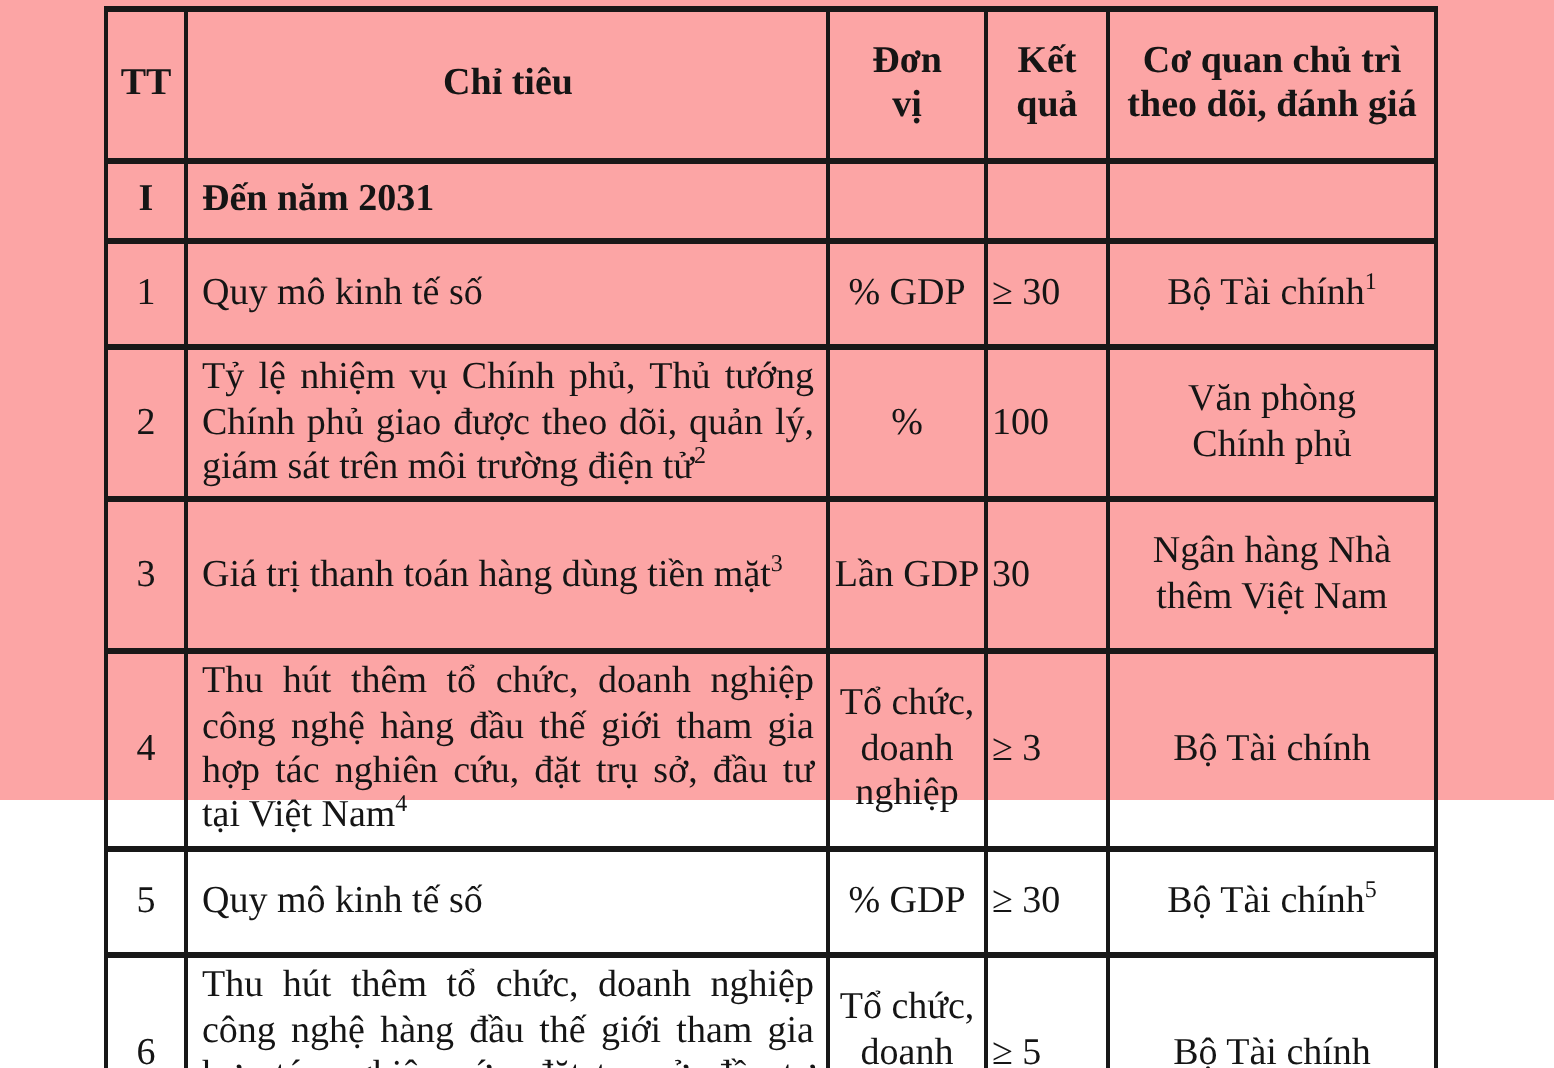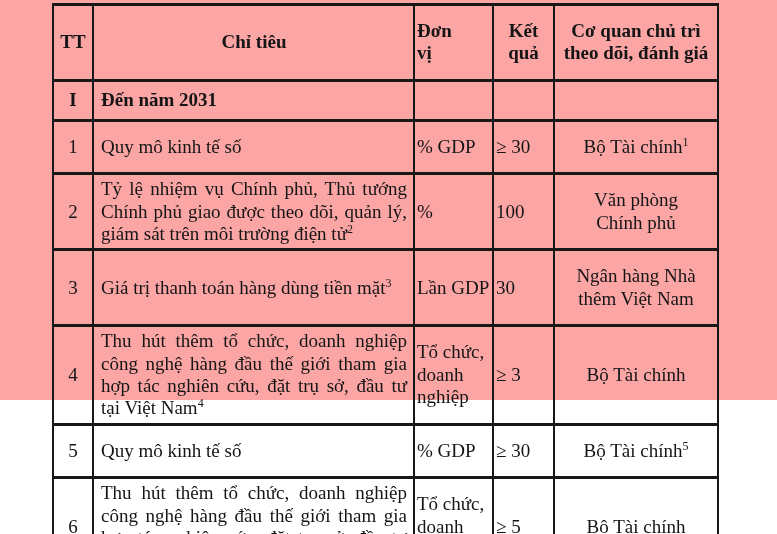--- a/index.html
+++ b/index.html
@@ -32,21 +32,21 @@
   }
   thead th {
     font-weight: bold;
     text-align: center;
     height: 58px;
   }
   .prewrap { white-space: pre-line; }
   .c-tt      { text-align: center; }
   .c-chitieu { text-align: left; padding: 3px 6px 3px 7px; }
   .c-chitieu.just { text-align: justify; }
-  .c-donvi   { text-align: left; padding: 2px 2px; }
+  .c-donvi   { text-align: center; padding: 2px 2px; }
   .c-ketqua  { padding: 14px 2px; }
   .c-coquan  { text-align: center; padding: 14px 6px; }
   tr.section .c-tt, tr.section .c-chitieu { font-weight: bold; }
   tr.h40 td { height: 40px; }
   tr.h39 td { height: 39px; }
   tr.h70 td { height: 70px; }
   tr.h60 td { height: 60px; }
   tr.h93 td { height: 93px; }
   tr.h87 td { height: 87px; }
   sup {

